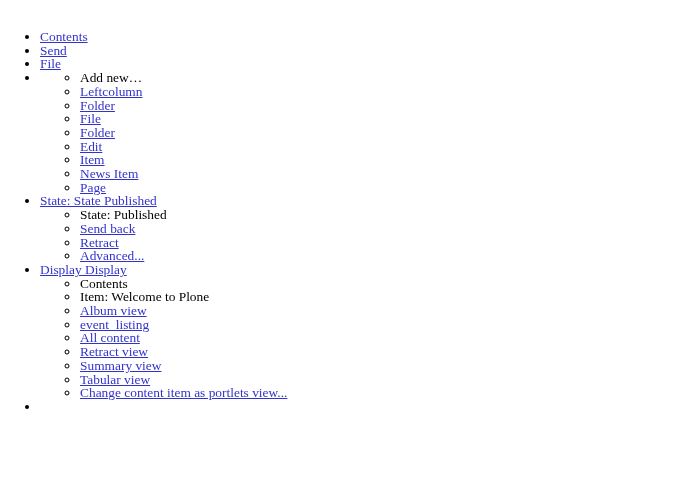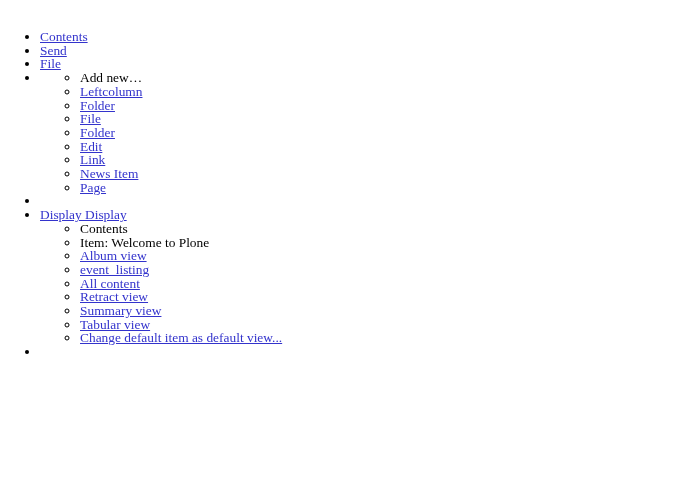--- a/index.html
+++ b/index.html
@@ -57,30 +57,35 @@
     <li><a class="tb-link" href="#">Contents</a></li>
     <li><a class="tb-link" href="#">Send</a></li>
     <li><a class="tb-link" href="#">File</a></li>
     <li><ul class="toolbar-sub">
         <li><span class="tb-text">Add new…</span></li>
         <li><a class="tb-link" href="#">Leftcolumn</a></li>
         <li><a class="tb-link" href="#">Folder</a></li>
         <li><a class="tb-link" href="#">File</a></li>
         <li><a class="tb-link" href="#">Folder</a></li>
         <li><a class="tb-link" href="#">Edit</a></li>
-        <li><a class="tb-link" href="#">Link</a></li>
+        <li><a class="tb-link" href="#">Item</a></li>
         <li><a class="tb-link" href="#">News Item</a></li>
         <li><a class="tb-link" href="#">Page</a></li>
       </ul></li>
-    <li></li>
+    <li><a class="tb-link" href="#">State: State Published</a><ul class="toolbar-sub">
+        <li><span class="tb-text">State: Published</span></li>
+        <li><a class="tb-link" href="#">Send back</a></li>
+        <li><a class="tb-link" href="#">Retract</a></li>
+        <li><a class="tb-link" href="#">Advanced...</a></li>
+      </ul></li>
     <li><a class="tb-link" href="#">Display Display</a><ul class="toolbar-sub">
         <li><span class="tb-text">Contents</span></li>
         <li><span class="tb-text">Item: Welcome to Plone</span></li>
         <li><a class="tb-link" href="#">Album view</a></li>
         <li><a class="tb-link" href="#">event_listing</a></li>
         <li><a class="tb-link" href="#">All content</a></li>
         <li><a class="tb-link" href="#">Retract view</a></li>
         <li><a class="tb-link" href="#">Summary view</a></li>
         <li><a class="tb-link" href="#">Tabular view</a></li>
-        <li><a class="tb-link" href="#">Change default item as default view...</a></li>
+        <li><a class="tb-link" href="#">Change content item as portlets view...</a></li>
       </ul></li>
     <li></li>
   </ul>
 
 </body></html>

